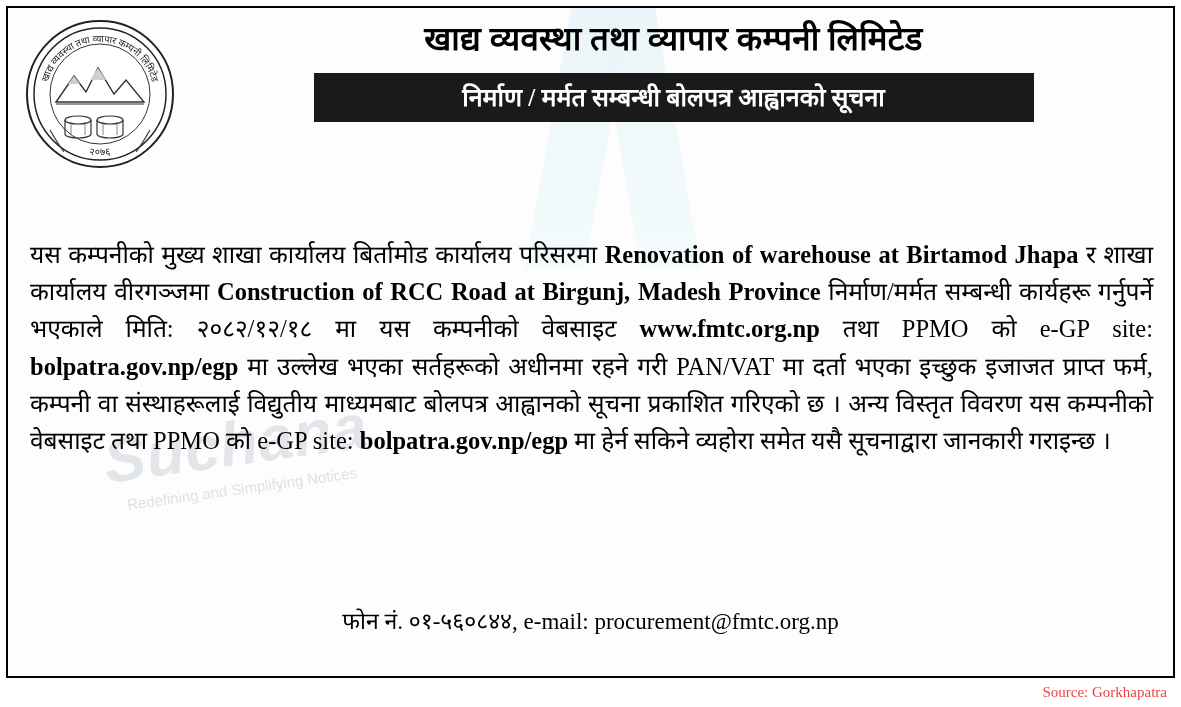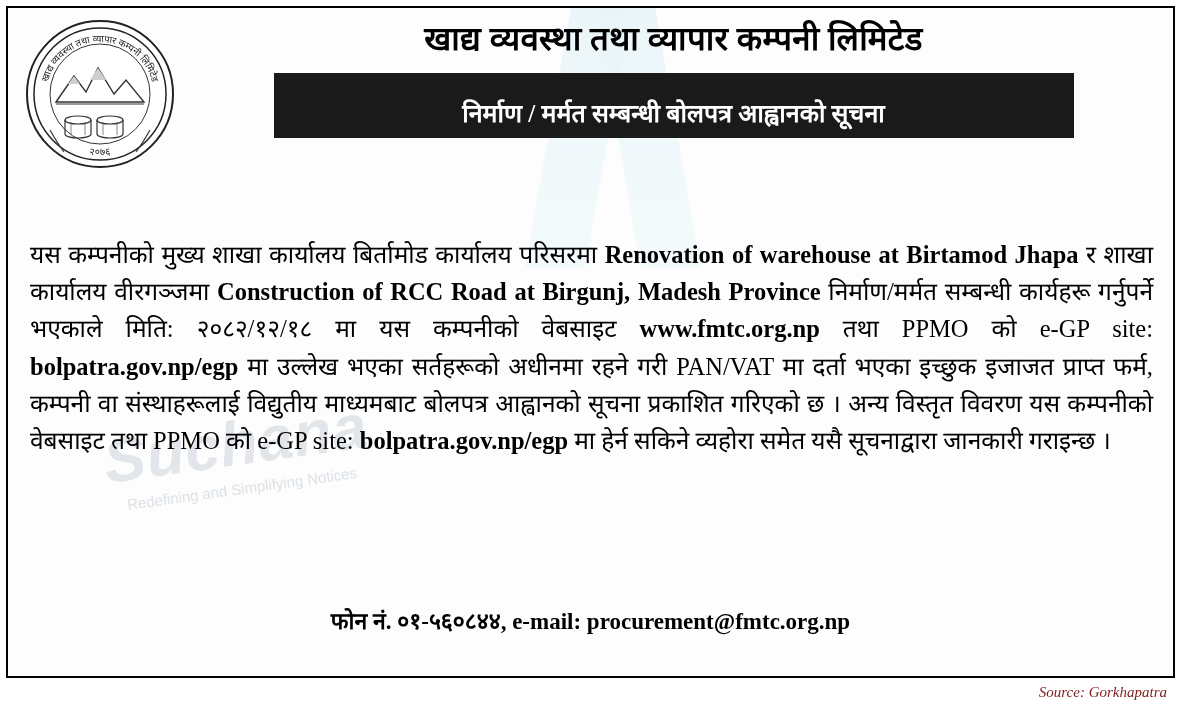--- a/index.html
+++ b/index.html
@@ -98,26 +98,26 @@
     letter-spacing: 0.3px;
     line-height: 1.2;
   }
   .office-line {
     margin-top: 10px;
     font-size: 24px;
     font-weight: bold;
   }
   .title-bar {
     margin: 13px auto 0 auto;
-    width: 800px;
+    width: 720px;
     background: #1a1a1a;
     color: #ffffff;
     font-size: 25px;
     font-weight: bold;
-    padding: 22px 10px 9px 10px;
+    padding: 6px 10px 9px 10px;
     box-sizing: border-box;
   }
   .pub-date {
     margin-top: 12px;
     font-size: 23px;
     font-weight: bold;
   }
 
   
   .body-wrap {
@@ -144,31 +144,30 @@
     text-align: center;
     z-index: 2;
   }
   .foot-dept {
     font-size: 24px;
     font-weight: bold;
   }
   .foot-contact {
     margin-top: 10px;
     font-size: 23px;
-    font-weight: bold;
+    font-weight: normal;
   }
 
   .source {
     position: absolute;
     right: 14px;
     bottom: 6px;
     font-family: "Liberation Serif", serif;
-    font-style: italic;
     font-size: 15px;
-    color: #7f1d1d;
+    color: #ef4444;
     z-index: 4;
   }
 </style>
 </head>
 <body>
 
 <div class="page">
 
   <div class="notice-frame">
 

